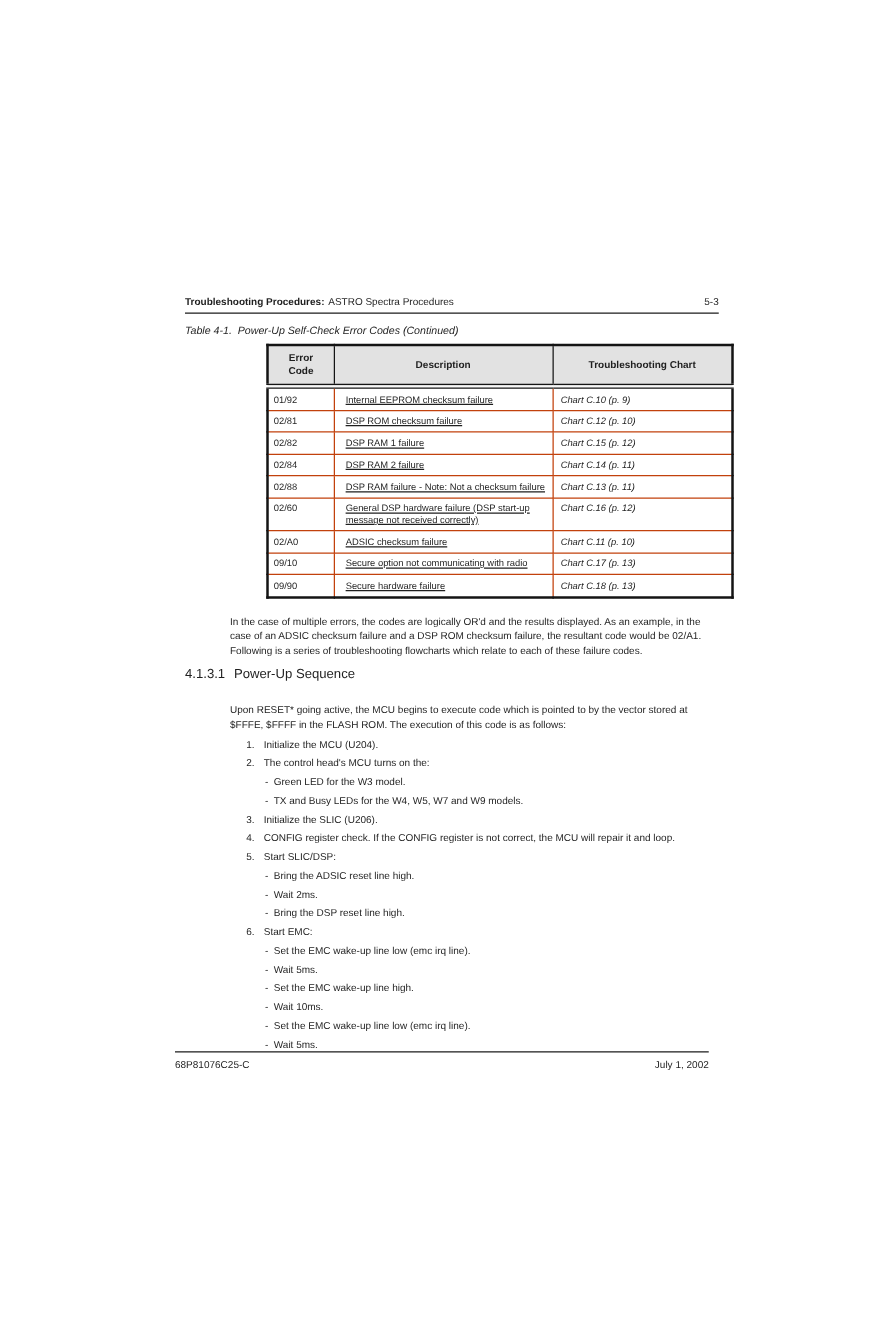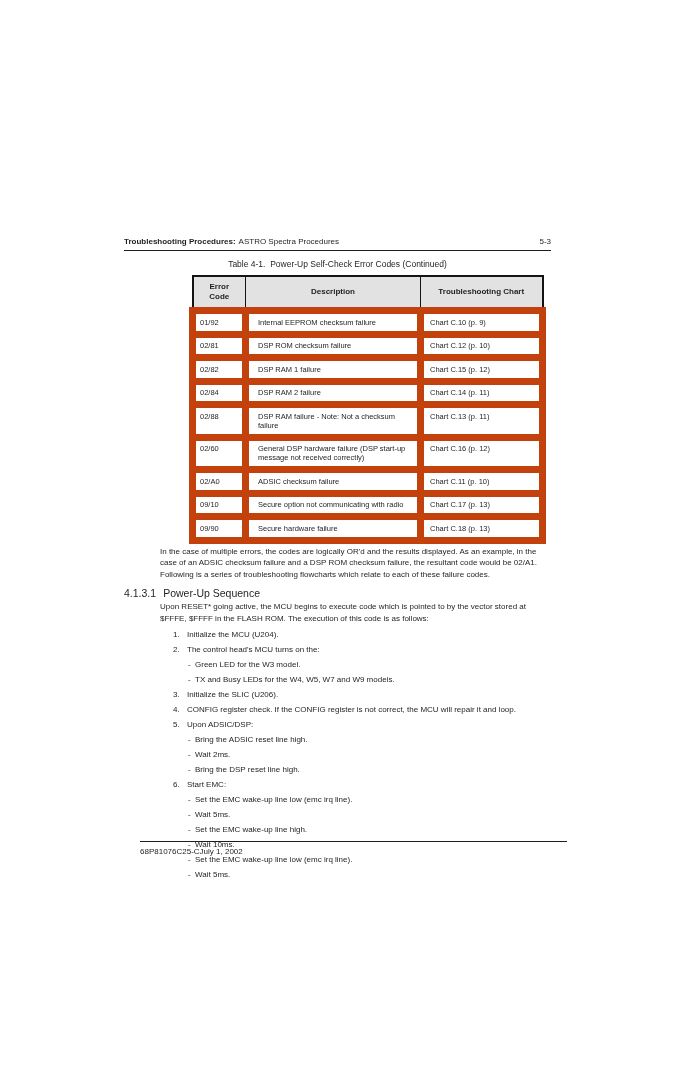--- a/index.html
+++ b/index.html
@@ -7,41 +7,42 @@
   body {
     width: 695px;
     height: 1074px;
     position: relative;
     font-family: "Liberation Sans", sans-serif;
     color: #1f1f1f;
     overflow: hidden;
   }
   .content {
     position: absolute;
-    left: 124px;
+    left: 148px;
     top: 0;
     width: 427px;
   }
   
   .doc-header {
     margin-top: 237px;
     display: flex;
     justify-content: space-between;
     align-items: flex-end;
     font-size: 8px;
     line-height: 10px;
     padding-bottom: 3px;
     border-bottom: 1.5px solid #1d1d1d;
   }
   .doc-header .bold { font-weight: bold; }
   .doc-header .rest { margin-left: 3px; }
   
   .caption {
     margin-top: 8px;
-    text-align: center;
+    text-align: left;
+    font-style: italic;
     font-size: 8.5px;
     line-height: 10px;
   }
   
   table.err {
     margin: 6px 0 0 65px;
     width: 350px;
     border-collapse: collapse;
     border: 2px solid #141414;
     table-layout: fixed;
@@ -52,45 +53,45 @@
     border-bottom: 4px double #141414;
     font-size: 8px;
     font-weight: bold;
     line-height: 10px;
     padding: 5px 2px;
     text-align: center;
     vertical-align: middle;
   }
   table.err th.col-code { width: 53px; white-space: pre-line; }
   table.err th.col-desc { width: 175px; }
-  table.err th.col-chart { width: 122px; }
+  table.err th.col-chart { width: 144px; }
   table.err td {
-    border: 7px solid #c2410c;
+    border: 1px solid #c2410c;
     font-size: 7.5px;
     line-height: 9px;
     padding: 3.5px 4px 4px 4px;
     vertical-align: top;
     margin-left: 32px;
   }
-  table.err td.description-cell { padding-left: 9px; }
-  table.err td.chart-cell { padding-left: 6px; }
+  table.err td.description-cell { padding-left: 9px; text-decoration: underline; }
+  table.err td.chart-cell { padding-left: 6px; font-style: italic; }
   
   .para {
     font-size: 8px;
     line-height: 11.5px;
   }
   .indent { margin-left: 36px; width: 391px; }
-  .intro { margin-top: 2px; }
+  .intro { margin-top: 13px; }
   .section-heading {
     margin-top: 7px;
     font-size: 10.5px;
     line-height: 13px;
   }
   .section-heading .sec-title { margin-left: 7px; }
-  .seq { margin-top: 1px; }
+  .seq { margin-top: 16px; }
   
   .steps { margin-top: 5px; font-size: 8px; }
   .step-line, .sub-line {
     display: flex;
     margin-top: 4px;
     line-height: 11px;
     white-space: nowrap;
   }
   .step-num {
     margin-left: 49px;
@@ -104,20 +105,21 @@
   }
   
   .doc-footer {
     position: absolute;
     left: 140px;
     top: 841px;
     width: 427px;
     border-top: 1.5px solid #1d1d1d;
     padding-top: 5px;
     display: flex;
+    justify-content: space-between;
     font-size: 8px;
     line-height: 10px;
   }
 </style>
 </head>
 <body>
 
 <div class="content">
 
   <div class="doc-header">
@@ -215,21 +217,21 @@
       <div class="step-line">
         <span class="step-num">3.</span>
         <span>Initialize the SLIC (U206).</span>
       </div>
       <div class="step-line">
         <span class="step-num">4.</span>
         <span>CONFIG register check. If the CONFIG register is not correct, the MCU will repair it and loop.</span>
       </div>
       <div class="step-line">
         <span class="step-num">5.</span>
-        <span>Upon ADSIC/DSP:</span>
+        <span>Start SLIC/DSP:</span>
       </div>
       <div class="sub-line">
         <span class="sub-dash">-</span>
         <span>Bring the ADSIC reset line high.</span>
       </div>
       <div class="sub-line">
         <span class="sub-dash">-</span>
         <span>Wait 2ms.</span>
       </div>
       <div class="sub-line">

